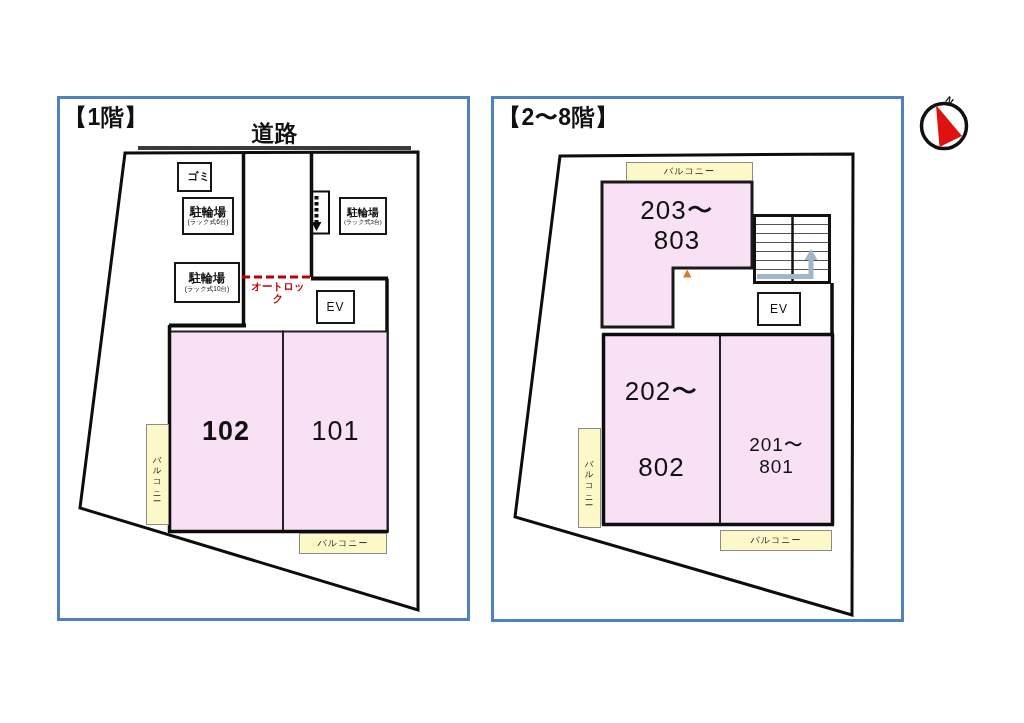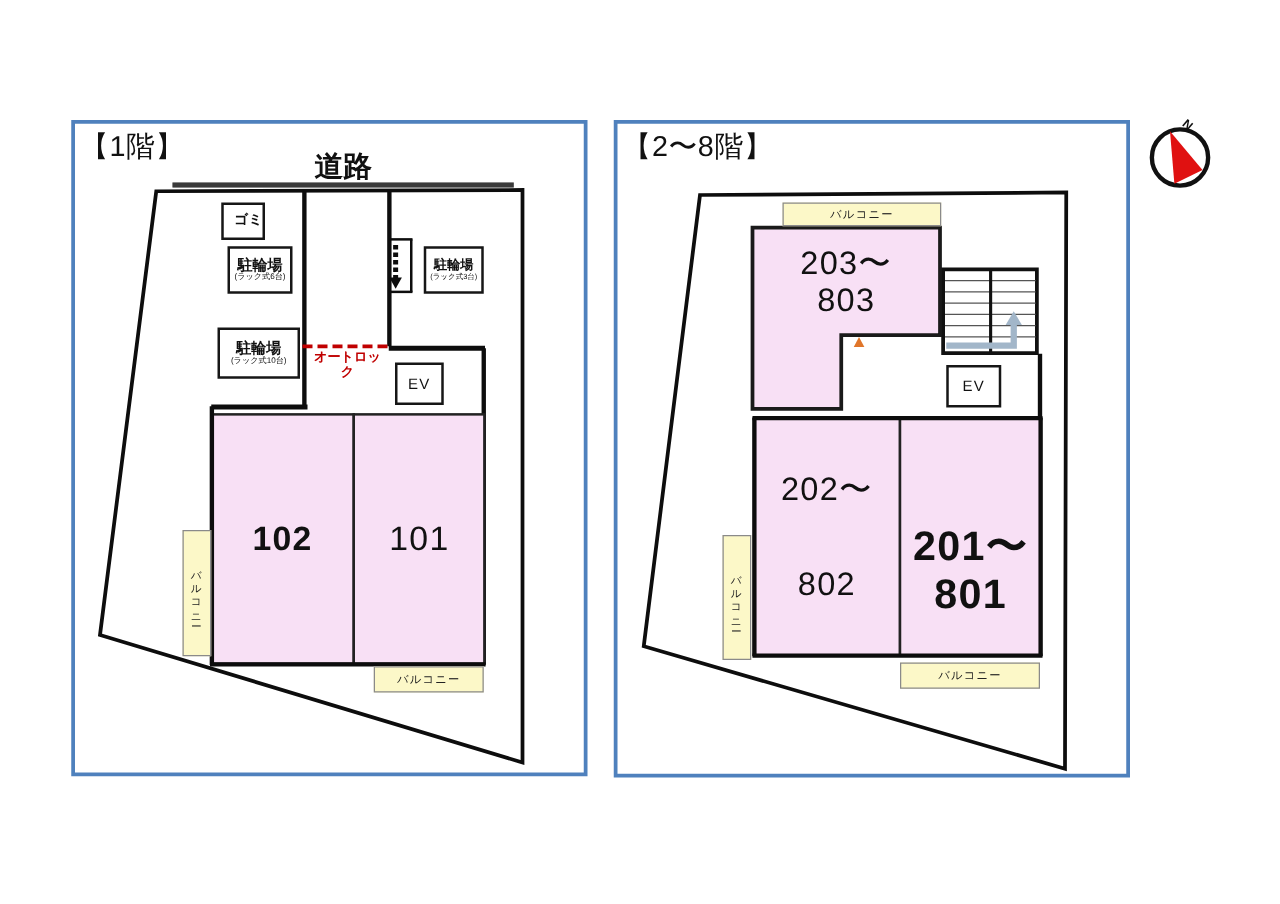--- a/index.html
+++ b/index.html
@@ -1,20 +1,20 @@
 <!DOCTYPE html>
 <html><head>
 <meta charset="utf-8">
 <style>
   html,body{margin:0;padding:0;background:#fff;}
   #stage{position:relative;width:1024px;height:723px;background:#fff;overflow:hidden;
          font-family:"Liberation Sans","DejaVu Sans",sans-serif;color:#111;}
   .abs{position:absolute;box-sizing:border-box;}
   .panel{border:3px solid #4f81bd;background:#fff;}
-  .title{font-size:23px;font-weight:normal;letter-spacing:0.5px;white-space:nowrap;}
+  .title{font-size:23px;font-weight:bold;letter-spacing:0.5px;white-space:nowrap;}
   .roadlabel{font-size:23px;font-weight:bold;text-align:center;}
   .roadbar{height:3px;background:#b3b3b3;border-top:2px solid #3a3a3a;border-bottom:2px solid #3a3a3a;}
   .box{background:#fff;border:2px solid #161616;display:flex;flex-direction:column;
        align-items:center;justify-content:center;text-align:center;line-height:1.05;}
   .box .b-main{font-size:12px;font-weight:bold;white-space:nowrap;}
   .box .b-sub{font-size:6.5px;white-space:nowrap;margin-top:1px;}
   .gomi{font-size:11px;font-weight:bold;align-items:flex-end;}
   .ev{font-size:12px;letter-spacing:1px;font-weight:500;text-align:center;}
   .roomlabel{display:flex;flex-direction:column;justify-content:center;
              font-size:27px;letter-spacing:1px;line-height:1.15;text-align:center;}
@@ -148,21 +148,21 @@
 
   <div class="abs box ev" style="left:757px;top:292px;width:44px;height:34px;">
     <span>EV</span>
   </div>
 
   <div class="abs roomlabel" style="left:603px;top:334px;width:117px;height:191px;font-size:26px;gap:46px;">
     <div>202〜</div>
     <div>802</div>
   </div>
 
-  <div class="abs roomlabel" style="left:720px;top:334px;width:113px;height:244px;font-size:33px;font-weight:bold;">
+  <div class="abs roomlabel" style="left:720px;top:334px;width:113px;height:244px;font-size:19px;">
     <div>201〜</div>
     <div>801</div>
   </div>
 
   <div class="abs balc vert" style="left:578px;top:428px;width:23px;height:100px;">バルコニー</div>
   <div class="abs balc" style="left:720px;top:530px;width:112px;height:21px;">バルコニー</div>
 
   <div class="abs nlabel" style="left:946px;top:95px;">N</div>
 
 </div>

